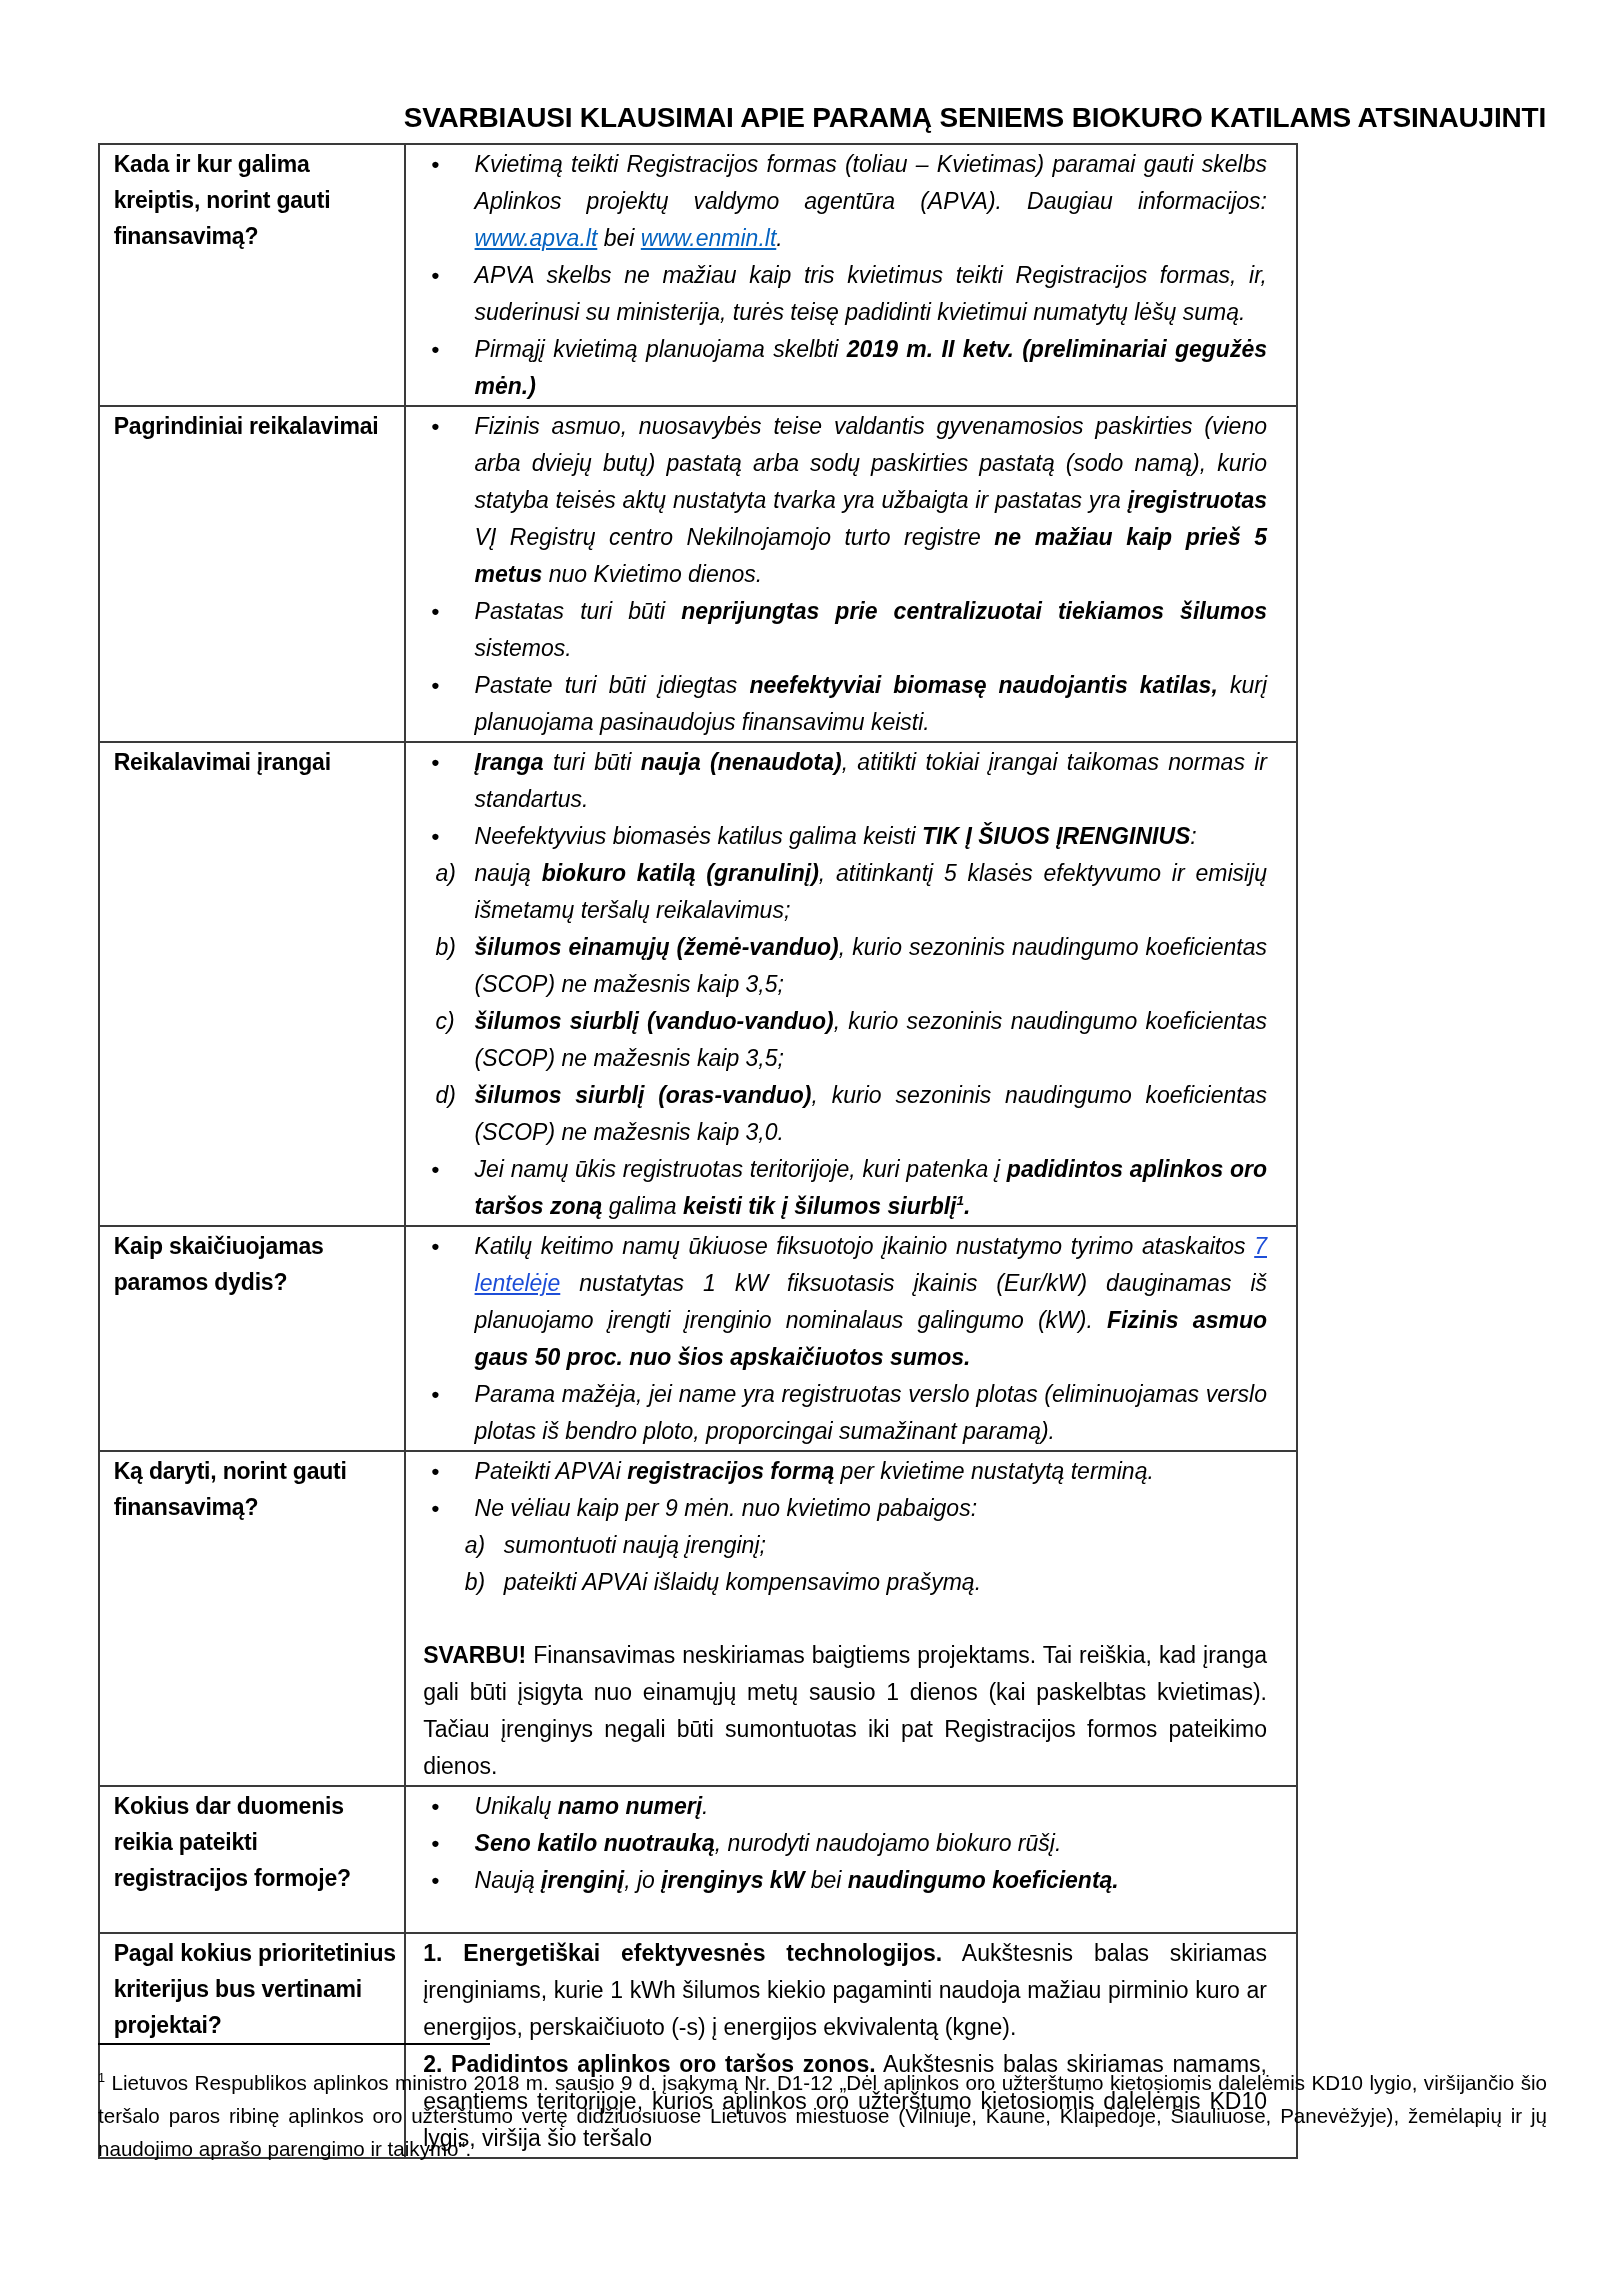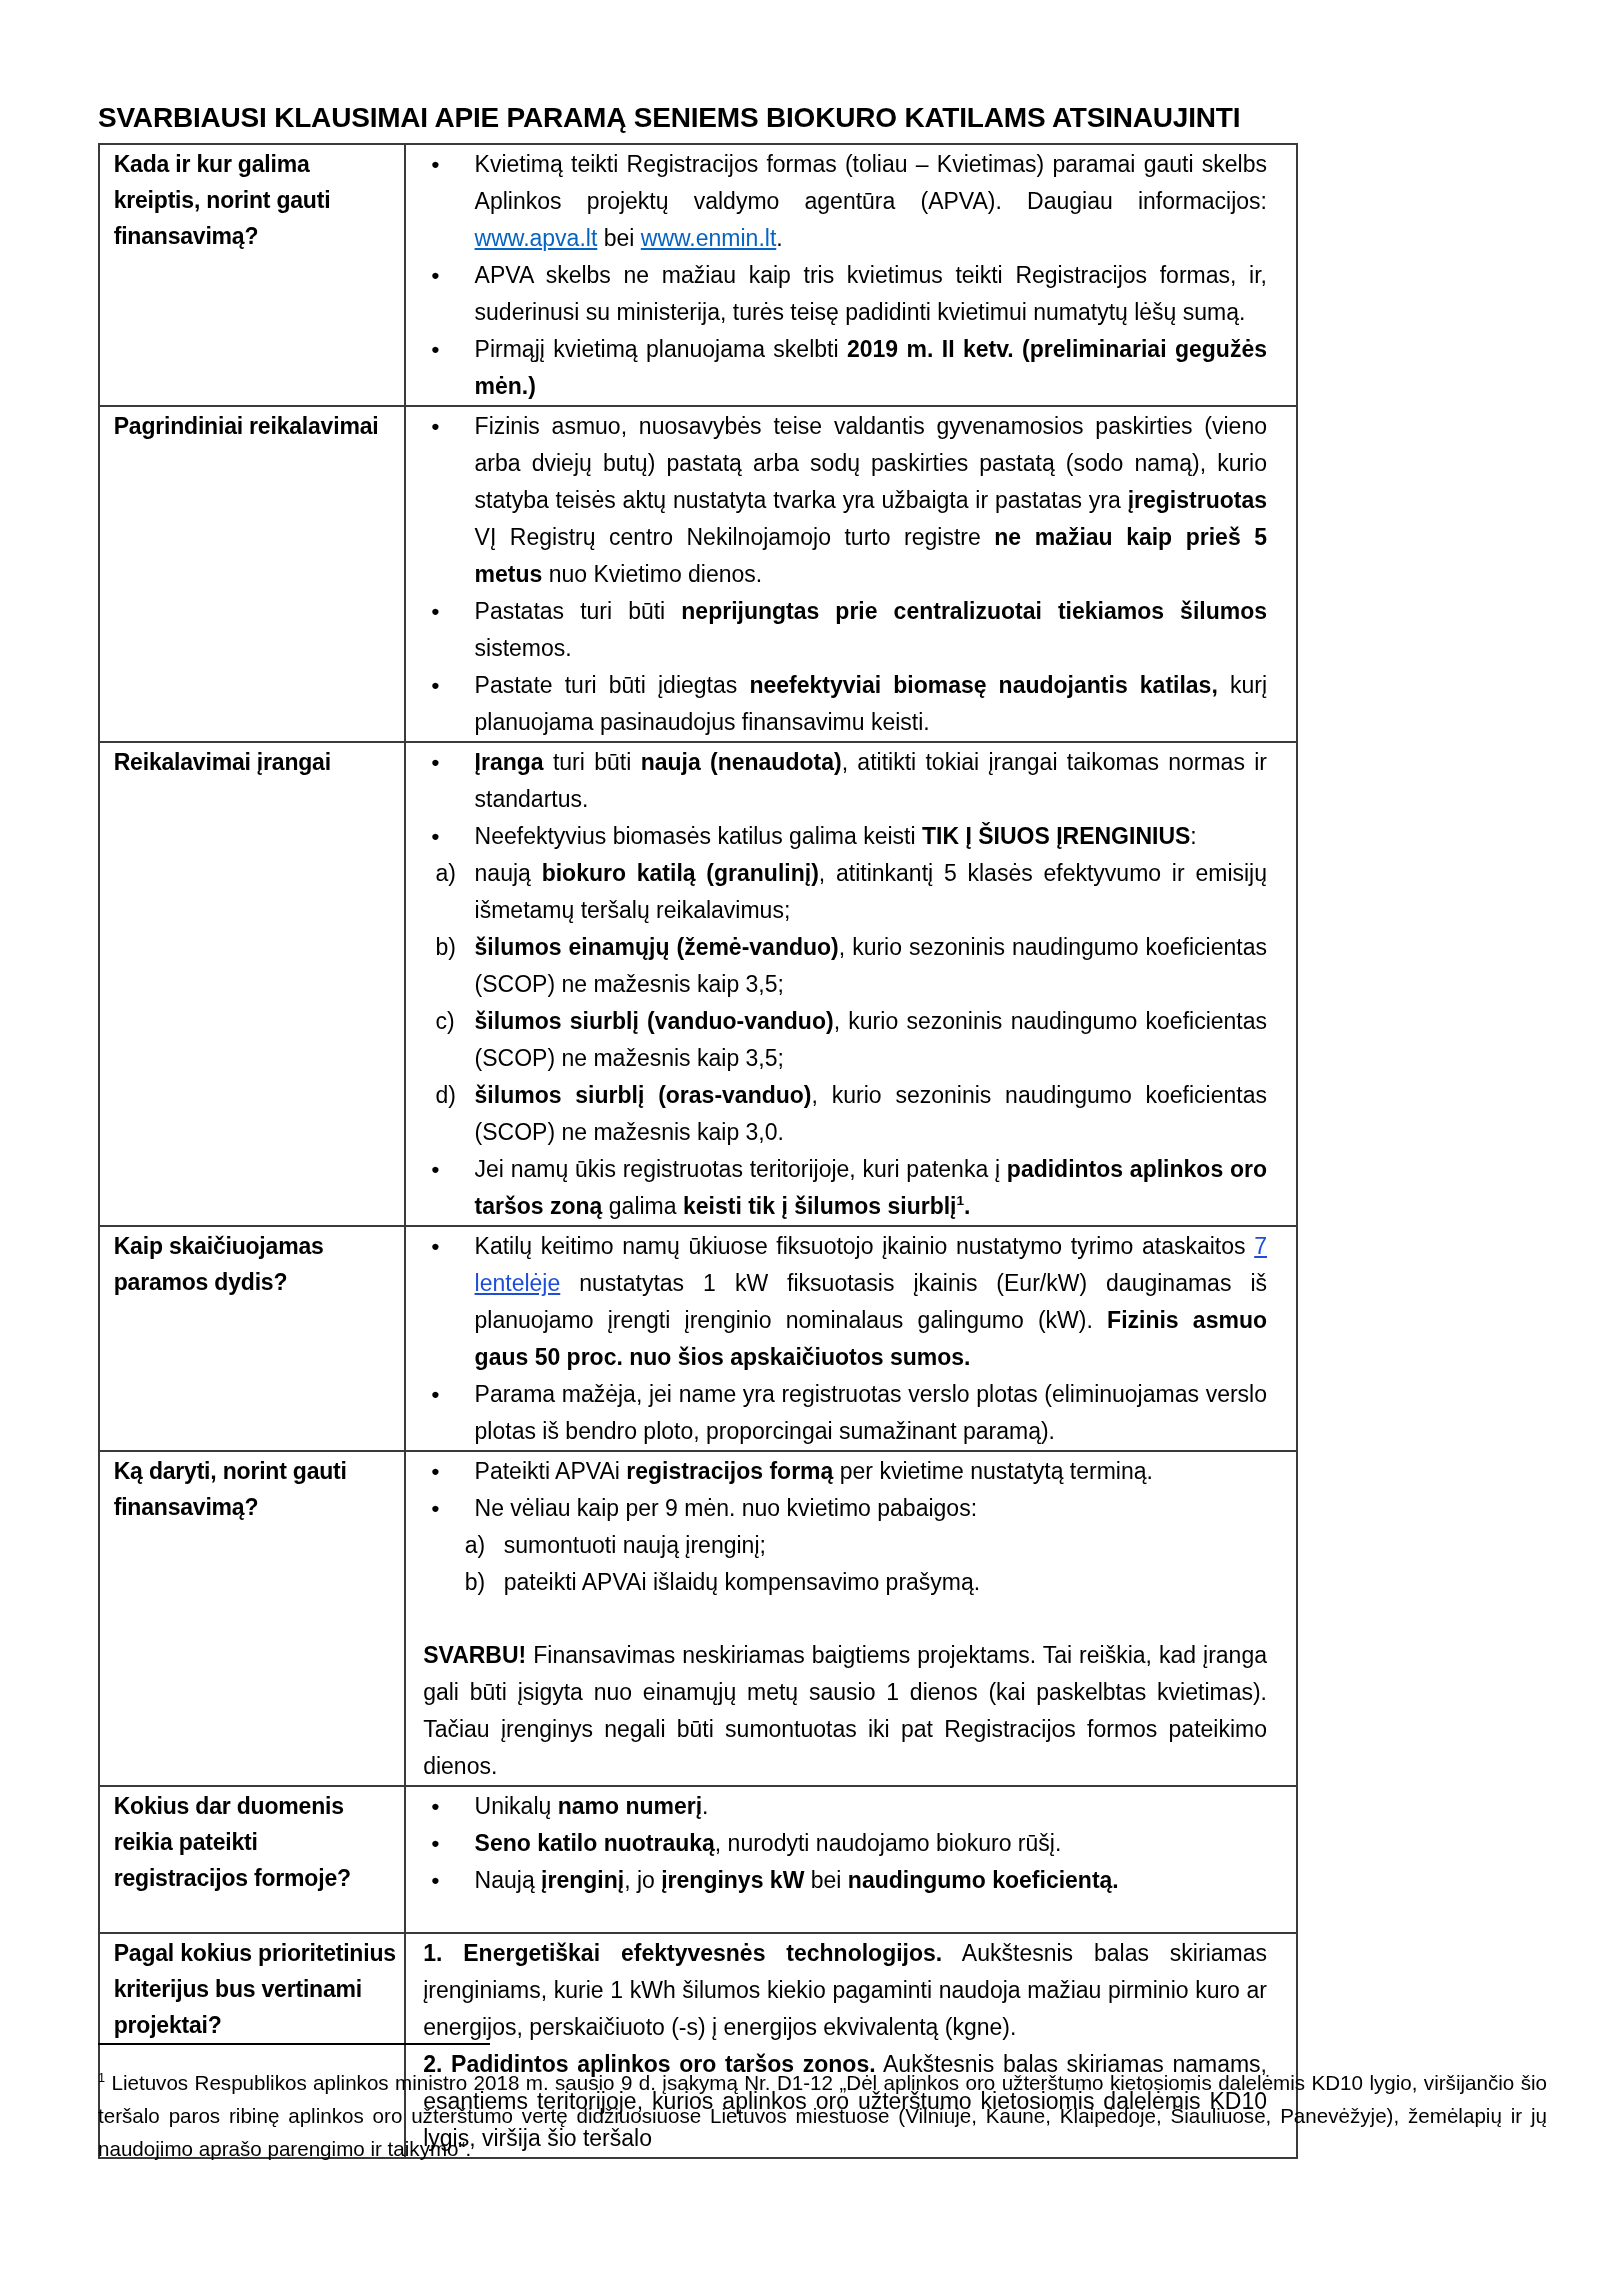--- a/index.html
+++ b/index.html
@@ -3,38 +3,38 @@
 <meta charset="utf-8">
 <style>
   html, body { margin: 0; padding: 0; background: #ffffff; }
   body {
     width: 1621px; height: 2293px; position: relative; overflow: hidden;
     font-family: "Liberation Sans", "DejaVu Sans", sans-serif;
     color: #000000;
   }
   .title {
     position: absolute; left: 98px; top: 98px; width: 1448px;
-    text-align: left; font-weight: bold; font-size: 28px; letter-spacing: -0.2px;
+    text-align: right; font-weight: bold; font-size: 28px; letter-spacing: -0.2px;
     line-height: 39px;
   }
   table.faq {
     position: absolute; left: 98px; top: 143px; width: 1200px;
     border-collapse: collapse; table-layout: fixed;
     font-size: 23px; line-height: 37px;
   }
   table.faq td {
     border: 2px solid #3a3a3a; vertical-align: top; padding: 0 0 0 0;
   }
   td.q {
     width: 284px; font-weight: bold; padding: 1px 5.9px 0 13.7px !important;
     letter-spacing: -0.2px; line-height: 36px;
   }
   td.a { padding: 1px 29px 0 0 !important; }
   ul.blt { list-style: none; margin: 0; padding: 0; }
-  ul.blt > li { position: relative; padding-left: 69px; text-align: justify; }
+  ul.blt > li { position: relative; padding-left: 69px; text-align: justify; font-style: italic; }
   ul.blt > li::before {
     content: "\25CF"; position: absolute; left: 25.5px; top: 0; font-size: 14.7px;
   }
   ol.sub { list-style: none; margin: 0; padding: 0; }
   ol.sub > li { position: relative; padding-left: 39px; text-align: justify; }
   ol.sub > li .mk { position: absolute; left: 0; top: 0; }
   ol.sub.deep { margin-left: 29px; }
   .para { padding-left: 17.6px; text-align: justify; }
   .gap { height: 36px; }
   a.lnk { color: #0563C1; text-decoration: underline; }

